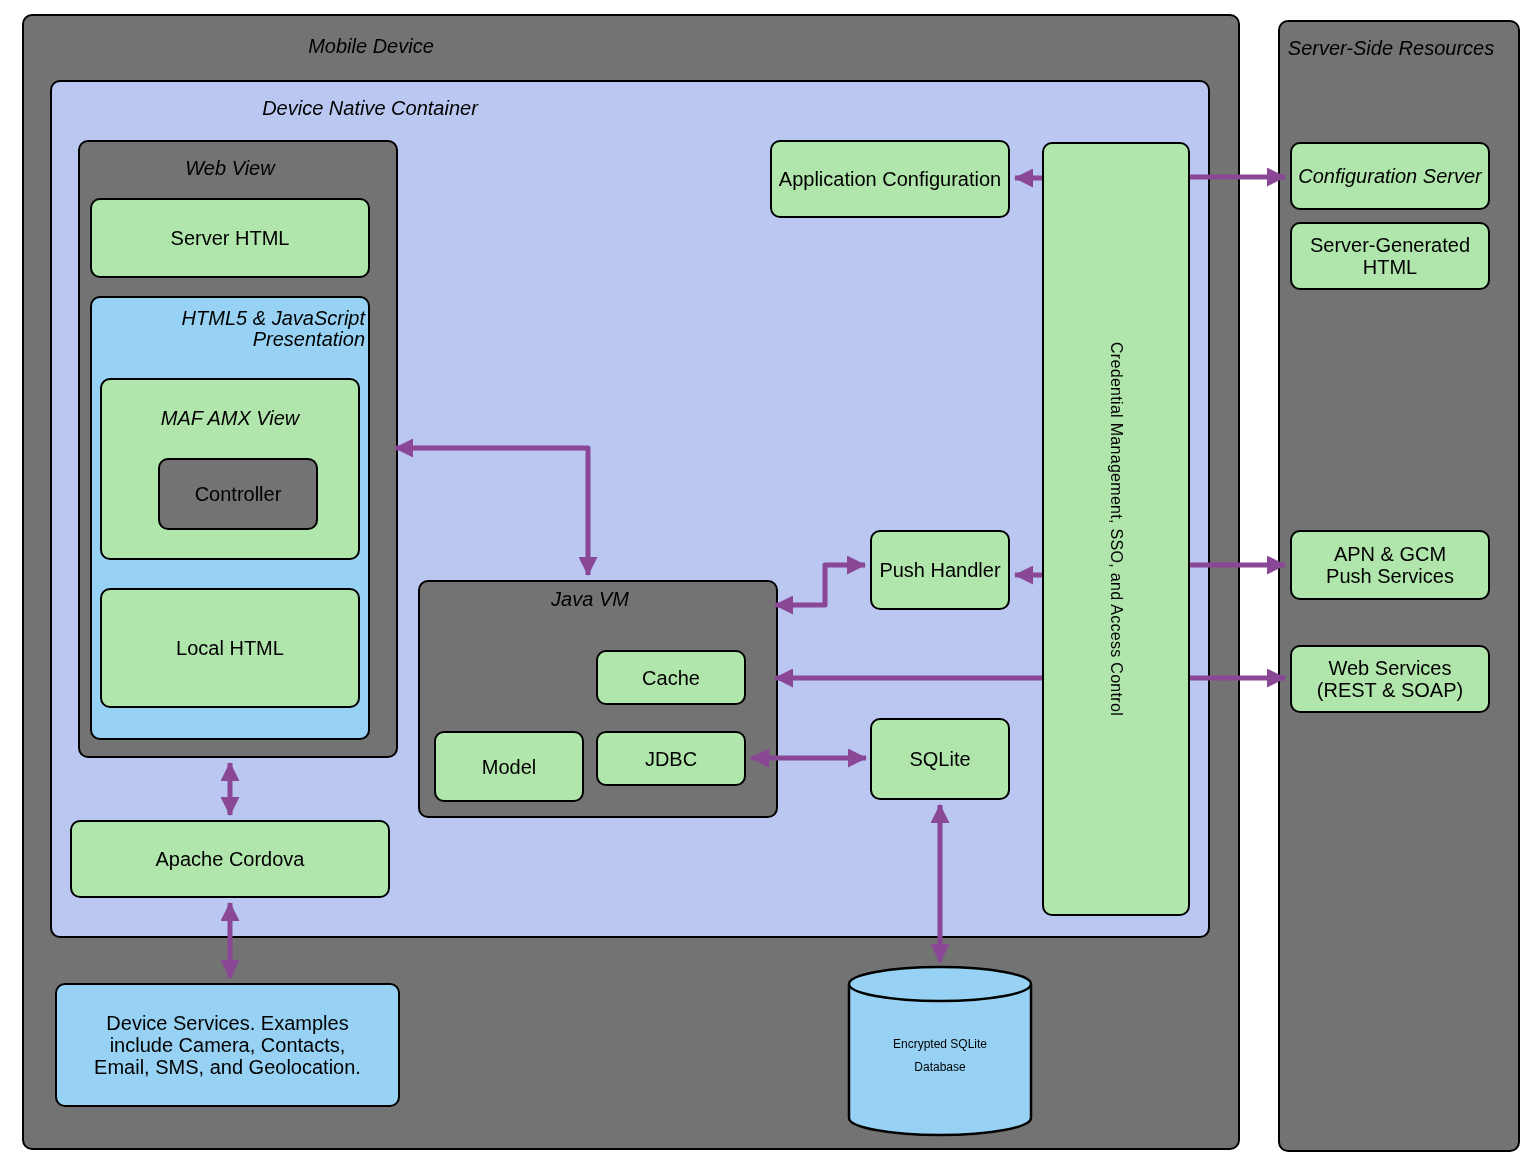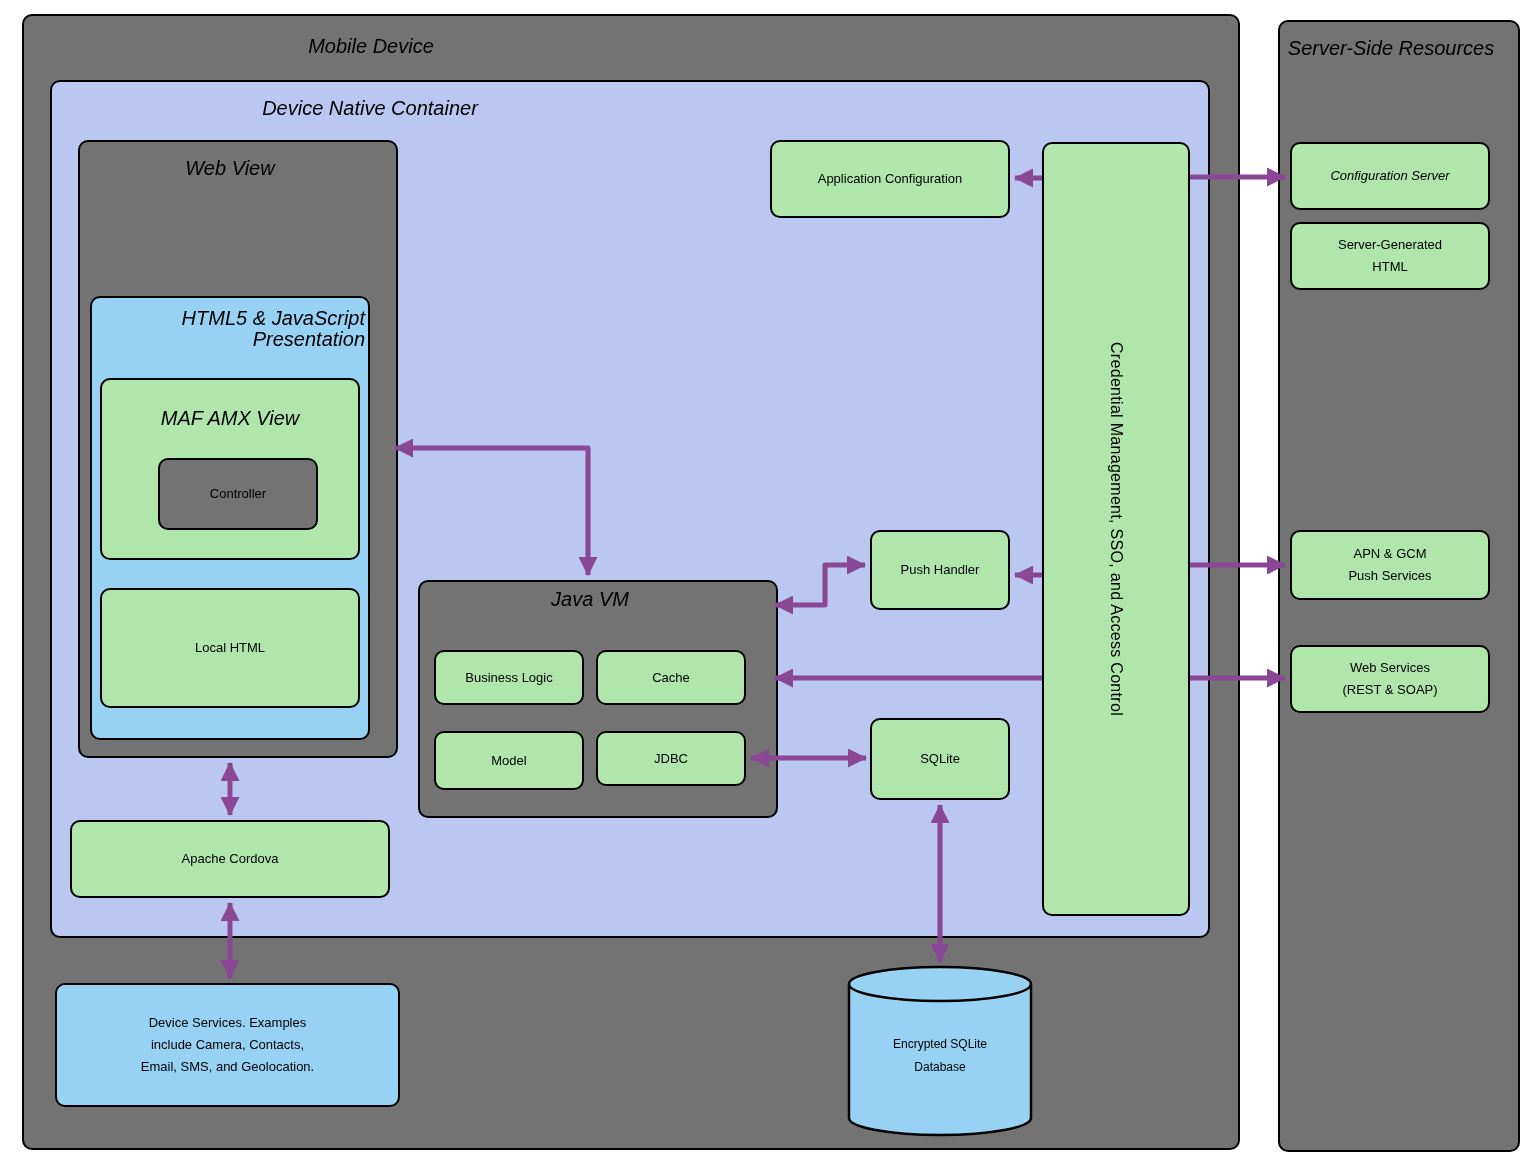--- a/index.html
+++ b/index.html
@@ -8,21 +8,21 @@
 
   .box { position:absolute; box-sizing:border-box; border:2px solid #000; border-radius:10px; }
   .white { background:#737373;margin-left:8px; }
   .peri  { background:#b9c7f1; }
   .green { background:#b0e5ab; }
   .blue  { background:#97d2f4; }
 
   .lbl {
     display:flex; align-items:center; justify-content:center;
     width:100%; height:100%; text-align:center;
-    font-size:13px; line-height:22px; white-space:pre-line;
+    font-size:20px; line-height:22px; white-space:pre-line;
   }
   .title {
     position:absolute; text-align:center;
     font-size:20px; line-height:21px; white-space:pre-line;font-style:italic;
   }
   .vlabel {
     position:absolute; inset:0;
     display:flex; align-items:center; justify-content:center;
   }
   .vlabel span {
@@ -38,46 +38,46 @@
 </head>
 <body>
 
 <div id="canvas">
 
   <div class="box white" style="left:14px; top:14px; width:1218px; height:1136px;"></div>
   <div class="box white" style="left:1270px; top:20px; width:242px; height:1132px;"></div>
   <div class="box peri" style="left:50px; top:80px; width:1160px; height:858px;"></div>
 
   <div class="box white" style="left:70px; top:140px; width:320px; height:618px;"></div>
+  <div class="box green" style="left:90px; top:198px; width:280px; height:80px;">
+    <div class="lbl">Server HTML</div>
+  </div>
   <div class="box blue" style="left:90px; top:296px; width:280px; height:444px;"></div>
   <div class="box green" style="left:100px; top:378px; width:260px; height:182px;"></div>
   <div class="box white" style="left:150px; top:458px; width:160px; height:72px;">
     <div class="lbl">Controller</div>
   </div>
   <div class="box green" style="left:100px; top:588px; width:260px; height:120px;">
     <div class="lbl">Local HTML</div>
   </div>
 
   <div class="box green" style="left:70px; top:820px; width:320px; height:78px;">
     <div class="lbl">Apache Cordova</div>
   </div>
   <div class="box blue" style="left:55px; top:983px; width:345px; height:124px;">
     <div class="lbl">Device Services. Examples
 include Camera, Contacts,
 Email, SMS, and Geolocation.</div>
   </div>
 
   <div class="box white" style="left:410px; top:580px; width:360px; height:238px;"></div>
-  <div class="box green" style="left:434px; top:650px; width:150px; height:55px;">
-    <div class="lbl">Business Logic</div>
-  </div>
   <div class="box green" style="left:596px; top:650px; width:150px; height:55px;">
     <div class="lbl">Cache</div>
   </div>
-  <div class="box green" style="left:434px; top:731px; width:150px; height:59px;">
+  <div class="box green" style="left:434px; top:731px; width:150px; height:71px;">
     <div class="lbl">Model</div>
   </div>
   <div class="box green" style="left:596px; top:731px; width:150px; height:55px;">
     <div class="lbl">JDBC</div>
   </div>
 
   <div class="box green" style="left:770px; top:140px; width:240px; height:78px;">
     <div class="lbl">Application Configuration</div>
   </div>
   <div class="box green" style="left:870px; top:530px; width:140px; height:80px;">

